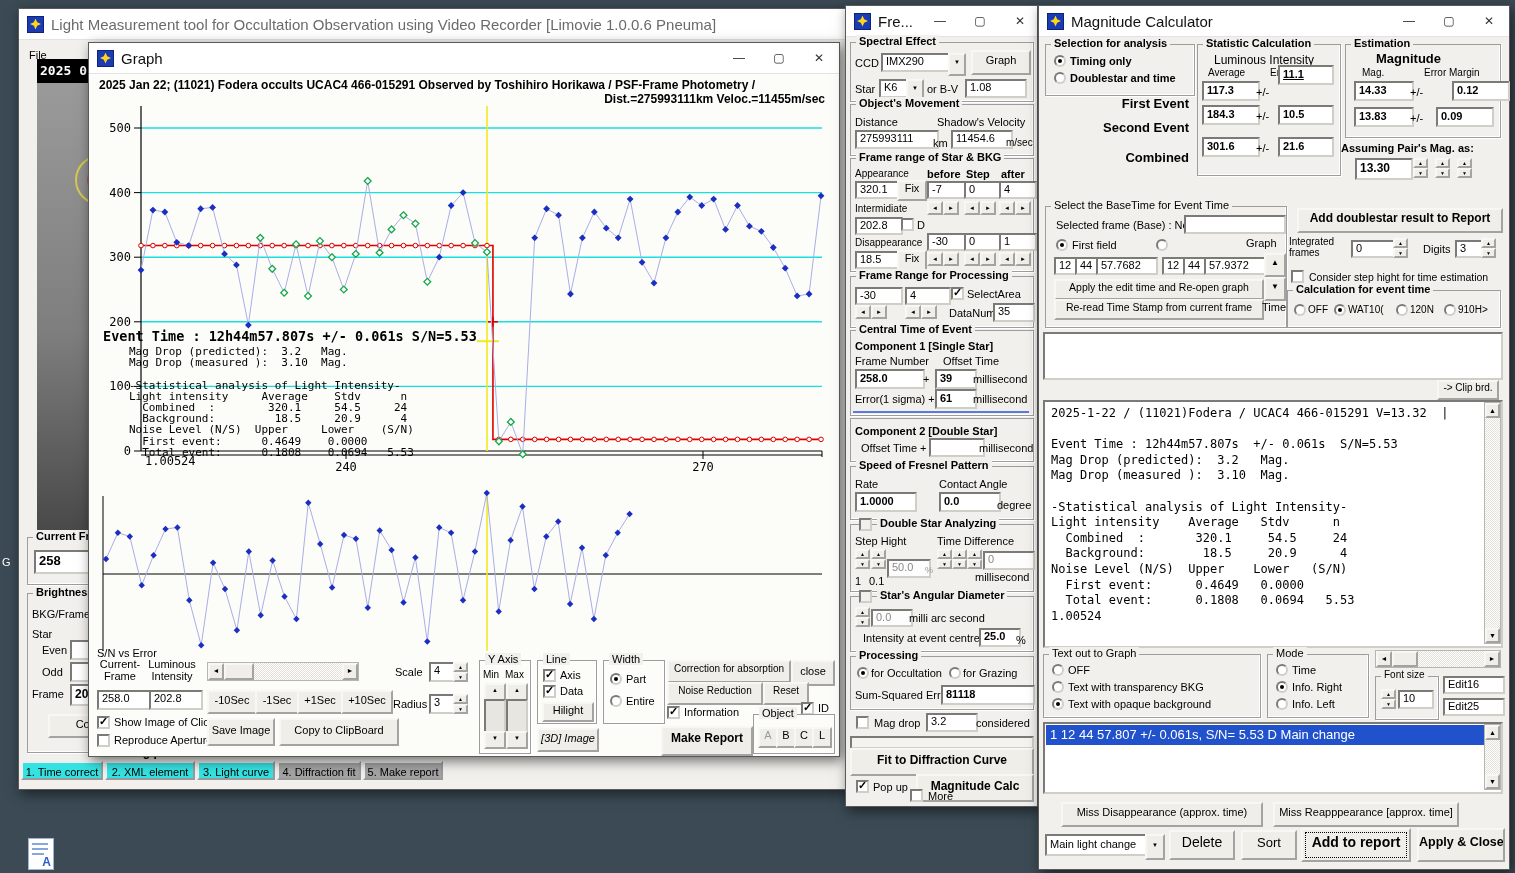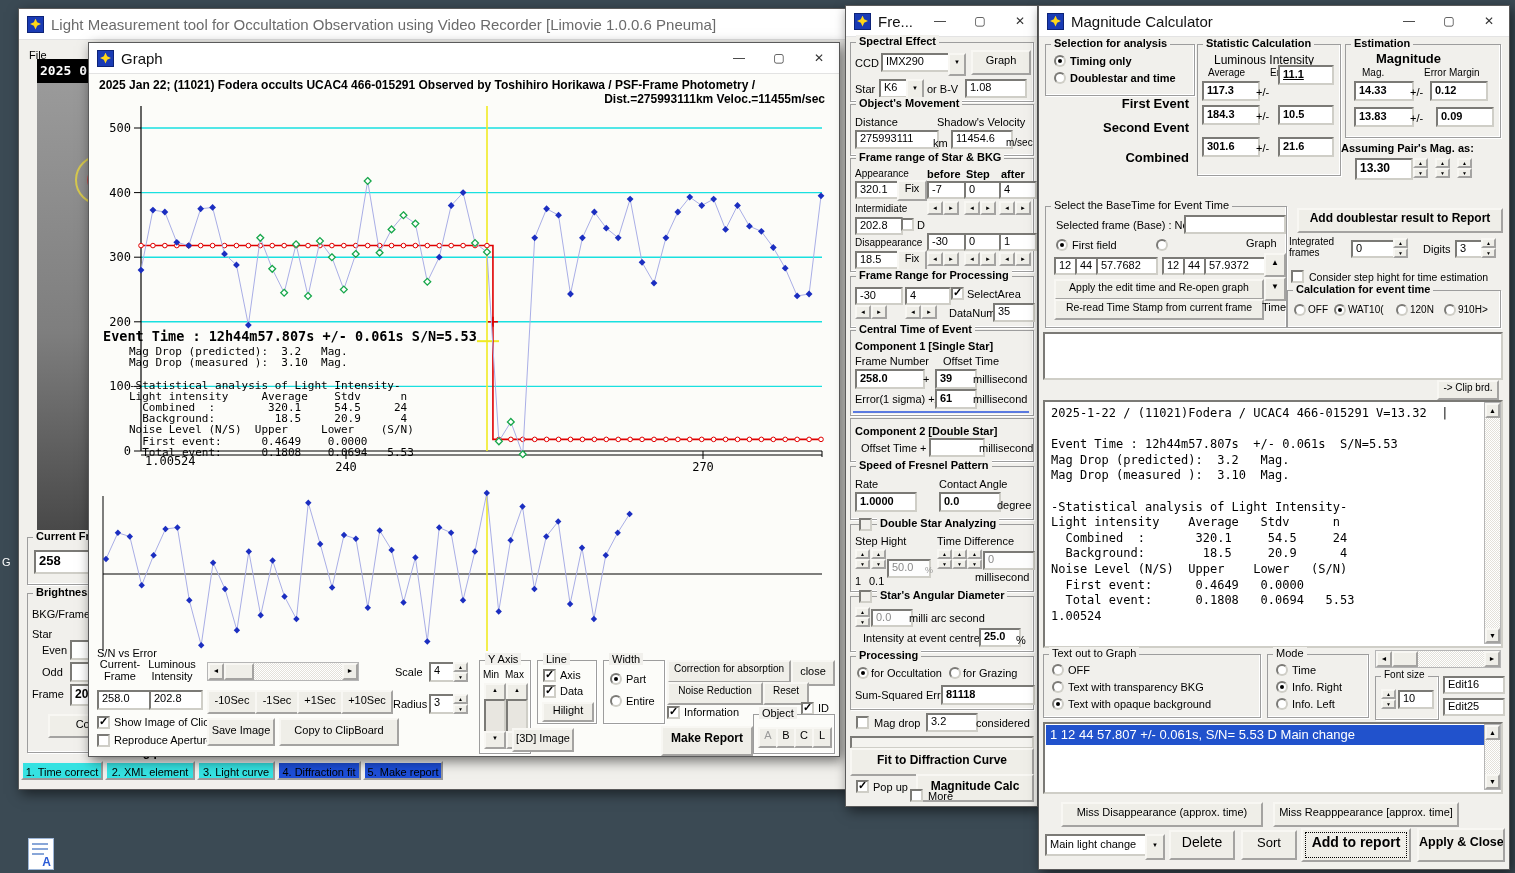--- a/index.html
+++ b/index.html
@@ -27,21 +27,21 @@
   .sph span{width:16px;height:14px;background:#efeee8;border:2px outset #f8f7f3;font-size:6px;text-align:center;line-height:10px;box-sizing:border-box;}
   .spv{position:absolute;display:flex;flex-direction:column;}
   .spv span{width:15px;height:10px;background:#efeee8;border:2px outset #f8f7f3;font-size:5px;text-align:center;line-height:6px;box-sizing:border-box;}
   .scroll{position:absolute;background:repeating-conic-gradient(#fff 0 25%,#e3e1da 0 50%) 0 0/2px 2px;border:1px solid #b5b5b5;display:flex;}
   .scroll .ar{width:16px;height:100%;background:#efeee8;border:2px outset #f8f7f3;font-size:7px;text-align:center;box-sizing:border-box;line-height:12px;flex:0 0 auto;}
   .scroll .th{height:100%;background:#efeee8;border:2px outset #f8f7f3;box-sizing:border-box;}
   .vscroll{position:absolute;background:repeating-conic-gradient(#fff 0 25%,#e3e1da 0 50%) 0 0/2px 2px;border:1px solid #b5b5b5;}
   .vscroll .ar{position:absolute;left:0;width:100%;height:15px;background:#efeee8;border:2px outset #f8f7f3;font-size:7px;text-align:center;box-sizing:border-box;line-height:11px;}
   .tab{position:absolute;height:19px;border:2px outset #eee;text-align:center;padding-top:3px;box-sizing:border-box;font-size:11px;}
   .tab.on{background:#35e2e2;}
-  .tab.off{background:#1d4ed8;}
+  .tab.off{background:#a3a3a3;}
   .mono{font-family:"DejaVu Sans Mono",monospace;}
   pre{margin:0;font-family:"DejaVu Sans Mono",monospace;}
   .sunken{position:absolute;background:#fff;border:2px inset #cfcec7;}
 </style>
 </head>
 <body>
 
 <div id="root">
 
   <div class="lbl" style="left:2px;top:556px;color:#fff;">G</div>
@@ -366,21 +366,21 @@
           <div class="btn" style="left:26px;top:70px;width:18px;height:14px;font-size:6px;line-height:10px;">▼</div>
         </div>
         <div class="grp" style="left:448px;top:2px;width:58px;height:62px;">
           <span class="lg" style="font-weight:normal;">Line</span>
           <span class="cb ck" style="left:5px;top:8px;"></span>
           <span class="lbl" style="left:22px;top:8px;">Axis</span>
           <span class="cb ck" style="left:5px;top:24px;"></span>
           <span class="lbl" style="left:22px;top:24px;">Data</span>
           <div class="btn" style="left:4px;top:41px;width:48px;height:16px;line-height:12px;">Hilight</div>
         </div>
-        <div class="btn" style="left:423px;top:70px;width:58px;height:20px;line-height:16px;">[3D] Image</div>
+        <div class="btn" style="left:448px;top:70px;width:58px;height:20px;line-height:16px;font-style:italic;">[3D] Image</div>
         <div class="grp" style="left:514px;top:2px;width:60px;height:62px;">
           <span class="lg" style="font-weight:normal;">Width</span>
           <span class="rb sel" style="left:6px;top:12px;"></span>
           <span class="lbl" style="left:22px;top:12px;">Part</span>
           <span class="rb" style="left:6px;top:34px;"></span>
           <span class="lbl" style="left:22px;top:34px;">Entire</span>
         </div>
         <div class="btn" style="left:578px;top:2px;width:120px;height:19px;font-size:10px;line-height:14px;">Correction for absorption</div>
         <div class="btn" style="left:702px;top:2px;width:40px;height:22px;line-height:18px;">close</div>
         <div class="btn" style="left:578px;top:24px;width:92px;height:19px;font-size:10px;line-height:14px;">Noise Reduction</div>
@@ -634,21 +634,21 @@
         <span class="lbl" style="left:58px;top:97px;">+/-</span>
         <div class="fld b" style="left:80px;top:92px;width:46px;height:16px;line-height:14px;">21.6</div>
       </div>
       <div class="grp" style="left:306px;top:8px;width:154px;height:92px;">
         <span class="lg">Estimation</span>
         <span class="lbl b" style="left:30px;top:6px;font-size:13px;">Magnitude</span>
         <span class="lbl" style="left:16px;top:22px;font-size:10px;">Mag.</span>
         <span class="lbl" style="left:78px;top:22px;font-size:10px;">Error Margin</span>
         <div class="fld b" style="left:8px;top:36px;width:50px;height:16px;line-height:14px;">14.33</div>
         <span class="lbl" style="left:64px;top:41px;">+/-</span>
-        <div class="fld b" style="left:84px;top:36px;width:48px;height:16px;line-height:14px;">0.12</div>
+        <div class="fld b" style="left:106px;top:36px;width:48px;height:16px;line-height:14px;">0.12</div>
         <div class="fld b" style="left:8px;top:62px;width:50px;height:16px;line-height:14px;">13.83</div>
         <span class="lbl" style="left:64px;top:67px;">+/-</span>
         <div class="fld b" style="left:90px;top:62px;width:48px;height:16px;line-height:14px;">0.09</div>
       </div>
       <span class="lbl b" style="left:302px;top:106px;">Assuming Pair's Mag. as:</span>
       <div class="fld b" style="left:316px;top:122px;width:48px;height:18px;line-height:16px;font-size:12px;">13.30</div>
       <span class="spv sp" style="left:374px;top:122px;">
           <span>▲</span>
           <span>▼</span>
         </span>

